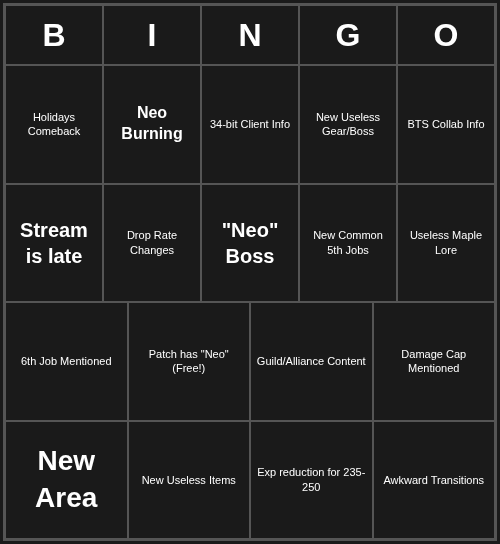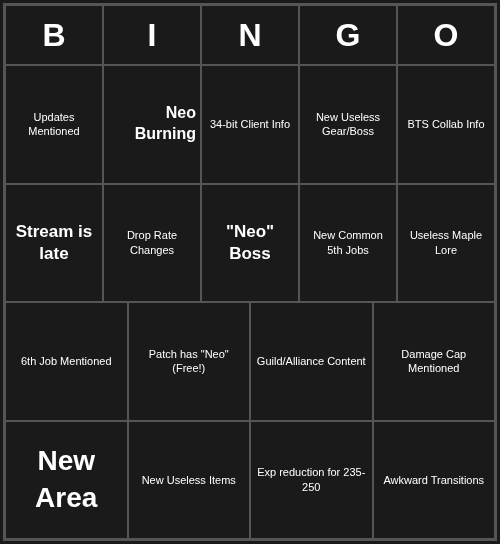--- a/index.html
+++ b/index.html
@@ -49,47 +49,46 @@
       display: flex;
       align-items: center;
       justify-content: center;
       text-align: center;
       color: white;
       padding: 4px;
       font-size: 11px;
       line-height: 1.3;
     }
     .bingo-cell.large-text {
-      font-size: 17px;
+      font-size: 20px;
       font-weight: bold;
     }
     .bingo-cell.medium-text {
       font-size: 16px;
       font-weight: bold;
-      text-align: right;
     }
     .bingo-cell.xl-text {
       font-size: 28px;
       font-weight: bold;
     }
   </style>
 </head>
 <body>
 
 <div class="bingo-card">
   <div class="bingo-header">
   <div class="bingo-header-cell">B</div>
       <div class="bingo-header-cell">I</div>
       <div class="bingo-header-cell">N</div>
       <div class="bingo-header-cell">G</div>
       <div class="bingo-header-cell">O</div>
     </div>
   <div class="bingo-grid">
   <div class="bingo-row">
-        <div class="bingo-cell">Updates Mentioned</div>
+        <div class="bingo-cell">Holidays Comeback</div>
         <div class="bingo-cell medium-text">Neo Burning</div>
         <div class="bingo-cell">34-bit Client Info</div>
         <div class="bingo-cell">New Useless Gear/Boss</div>
         <div class="bingo-cell">BTS Collab Info</div>
       </div>
       <div class="bingo-row">
         <div class="bingo-cell large-text">Stream is late</div>
         <div class="bingo-cell">Drop Rate Changes</div>
         <div class="bingo-cell large-text">"Neo" Boss</div>
         <div class="bingo-cell">New Common 5th Jobs</div>

